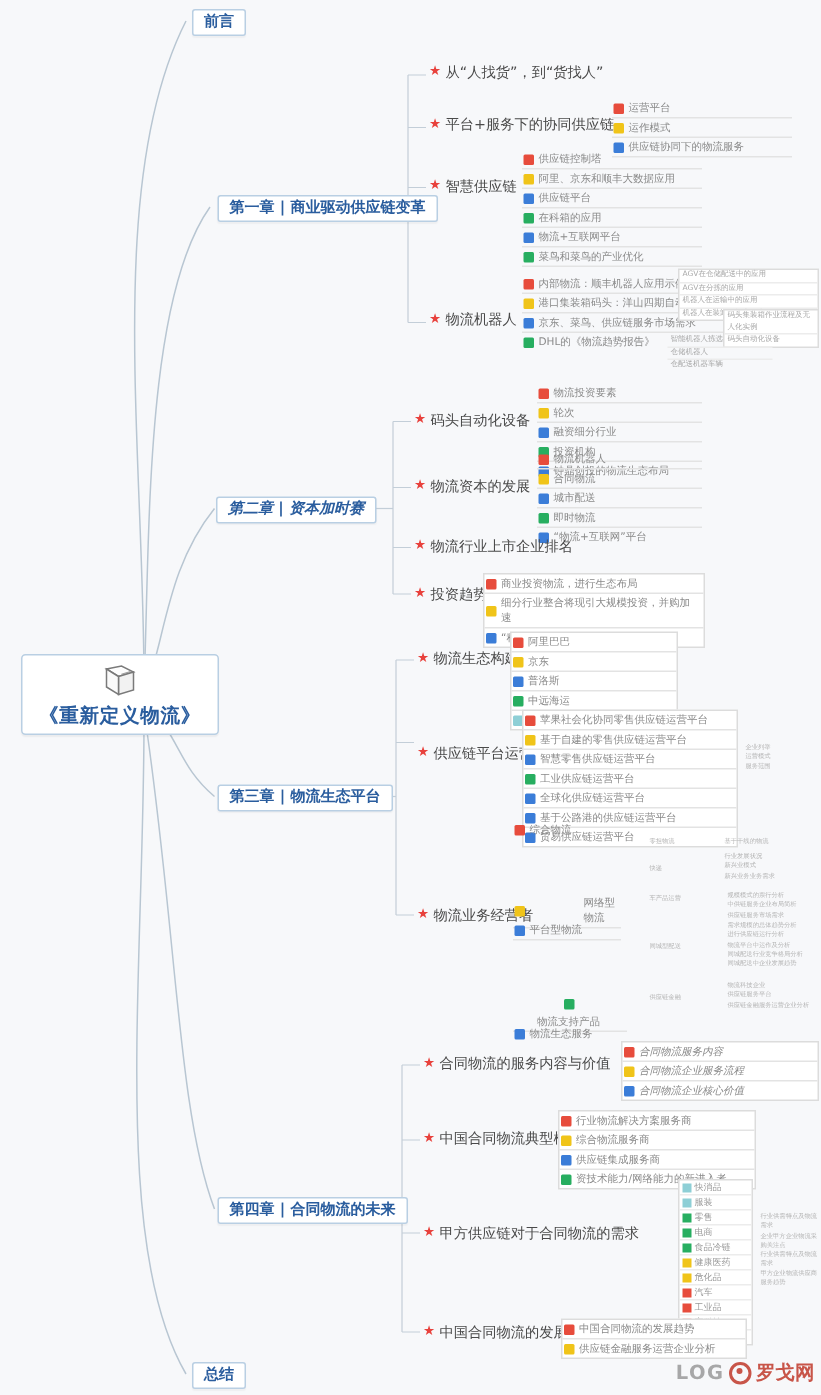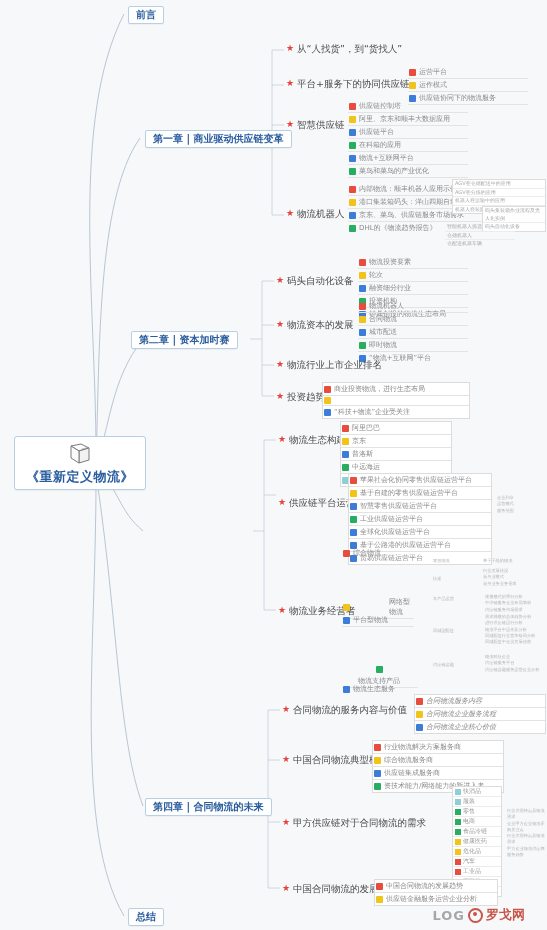--- a/index.html
+++ b/index.html
@@ -43,21 +43,21 @@
   .l5{font-size:4.2px;color:#b5b5b5;line-height:1.5;padding:0 1px;}
 
   .grp{position:absolute;}
   .grp.boxed{border:1px solid #dcdcdc;background:#fff;}
 
   .icon-chip{display:flex;align-items:center;gap:2px;font-size:6px;color:#9a9a9a;
              border-bottom:1px solid #ececec;padding:0 2px;}
   .icon-chip .fl{width:6px;height:6px;flex:none;}
 
   
-  .wm{position:absolute;right:22px;bottom:6px;display:flex;align-items:center;gap:3px;
+  .wm{position:absolute;right:4px;bottom:6px;display:flex;align-items:center;gap:3px;
       opacity:.85;text-align:center;}
   .wm .log{color:#9a9a9a;font-weight:bold;font-size:13px;letter-spacing:1px;}
   .wm .cn{color:#c0392b;font-weight:bold;font-size:13px;}
   .wm .ring{width:11px;height:11px;border:2px solid #c0392b;border-radius:50%;
             display:inline-block;position:relative;}
   .wm .ring:after{content:"";position:absolute;left:2.5px;top:2.5px;width:4px;height:4px;
             background:#c0392b;border-radius:50%;}
 </style>
 </head>
 <body>
@@ -197,21 +197,21 @@
   <div class="grp boxed" style="left:482px;top:206px;width:62px;">
     <div class="l4"><span>码头集装箱作业流程及无人化实例</span></div>
     <div class="l4" style="border-bottom:none"><span>码头自动化设备</span></div>
   </div>
   <div class="grp" style="left:445px;top:223px;width:70px;">
     <div class="l4"><span>智能机器人拣选</span></div>
     <div class="l4"><span>仓储机器人</span></div>
     <div class="l4" style="border-bottom:none"><span>仓配送机器车辆</span></div>
   </div>
 
-  <div class="node chapter" style="left:131px;top:331px;">
+  <div class="node chapter" style="left:144px;top:331px;font-style:italic;">
     <span>第二章 | 资本加时赛</span>
   </div>
 
   <div class="node l2" style="left:276px;top:276px;">
     <span class="star">★</span>
     <span class="txt">码头自动化设备</span>
   </div>
   <div class="grp" style="left:358px;top:256px;width:110px;">
     <div class="l3">
         <span class="sq" style="background:#e74c3c"></span>
@@ -271,27 +271,31 @@
     <span class="star">★</span>
     <span class="txt">投资趋势</span>
   </div>
   <div class="grp boxed" style="left:322px;top:382px;width:146px;">
     <div class="l3">
         <span class="sq" style="background:#e74c3c"></span>
         <span class="t">商业投资物流，进行生态布局</span>
       </div>
     <div class="l3">
         <span class="sq" style="background:#f0c419"></span>
+        <span class="t">细分行业整合将现引大规模投资，并购加速</span>
       </div>
     <div class="l3" style="border-bottom:none">
         <span class="sq" style="background:#3b7dd8"></span>
         <span class="t">“科技+物流”企业受关注</span>
       </div>
   </div>
 
+  <div class="node chapter" style="left:145px;top:523px;">
+    <span>第三章 | 物流生态平台</span>
+  </div>
 
   <div class="node l2" style="left:278px;top:435px;">
     <span class="star">★</span>
     <span class="txt">物流生态构建者</span>
   </div>
   <div class="grp boxed" style="left:340px;top:421px;width:110px;">
     <div class="l3">
         <span class="sq" style="background:#e74c3c"></span>
         <span class="t">阿里巴巴</span>
       </div>

